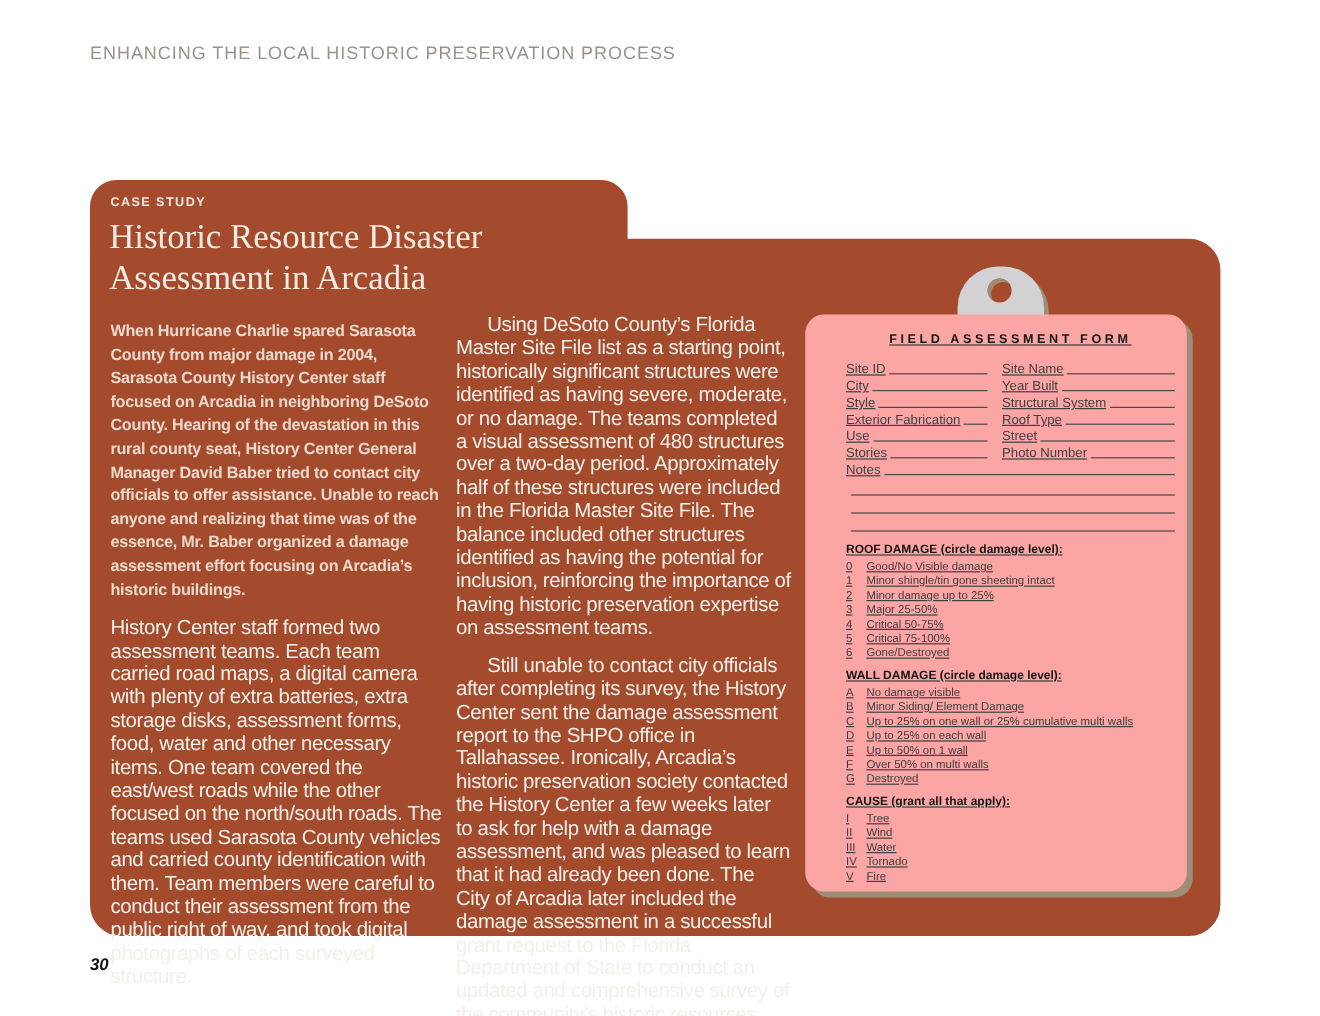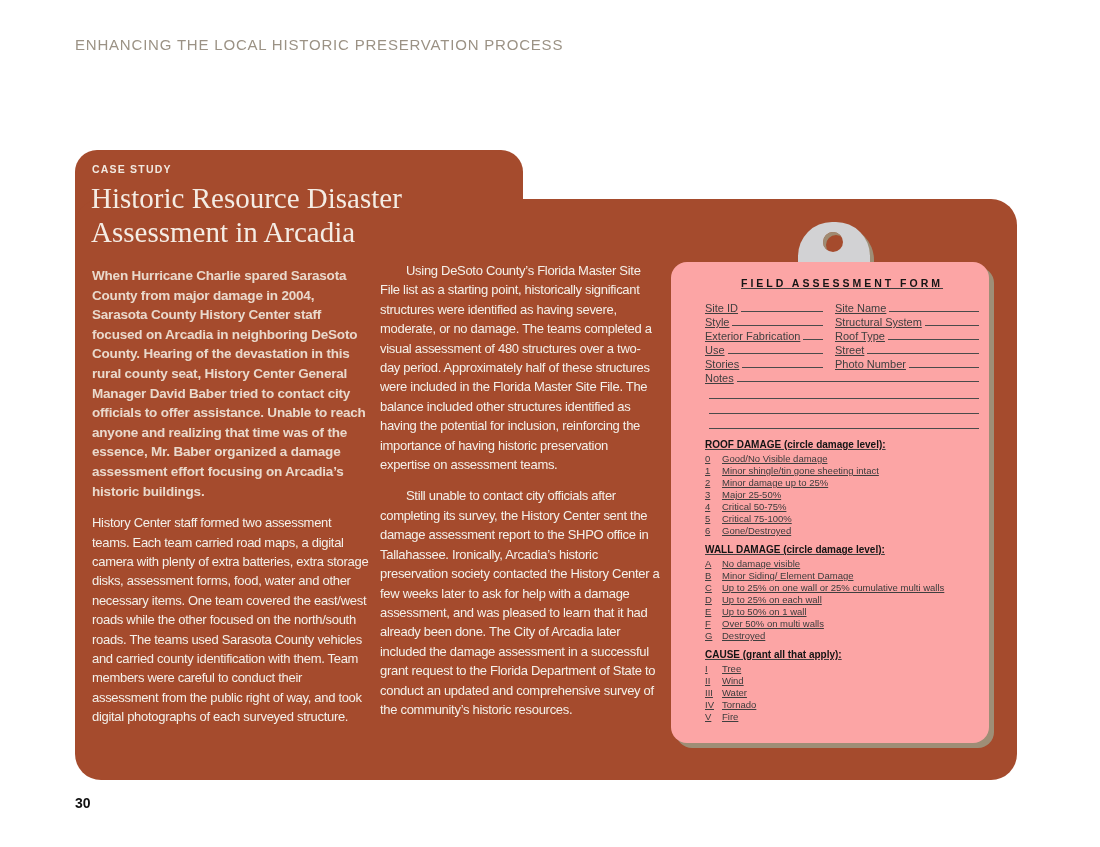--- a/index.html
+++ b/index.html
@@ -1,37 +1,37 @@
 <!DOCTYPE html>
 <html><head>
 <meta charset="utf-8">
 <style>
   html,body{margin:0;padding:0;background:#ffffff;}
   .page{position:relative;width:1100px;height:847px;background:#ffffff;overflow:hidden;
         font-family:"Liberation Sans",sans-serif;}
   .doc-header{position:absolute;left:75px;top:36px;font-size:15px;font-weight:normal;
         letter-spacing:0.8px;color:#9b9285;}
-  .page-number{position:absolute;left:75px;top:795px;font-size:14px;font-weight:bold;color:#111;}
+  .page-number{position:absolute;left:75px;top:795px;font-size:14px;font-weight:bold;color:#111;font-style:italic;}
 
   .card{position:absolute;left:75px;top:150px;width:942px;height:630px;}
   .card-upper{position:absolute;left:0;top:0;width:448px;height:120px;background:#a54b2d;
         border-radius:22px 22px 0 0;}
   .card-main{position:absolute;left:0;top:49px;width:942px;height:581px;background:#a54b2d;
         border-radius:26px;}
 
   .eyebrow{position:absolute;left:17px;top:13px;font-size:10.5px;font-weight:bold;
         letter-spacing:1.2px;color:#f1e9e1;}
   .cs-title{position:absolute;left:16px;top:31px;font-family:Liberation Serif, serif;
         font-size:29px;line-height:34px;color:#f4ece4;}
 
   .col-left{position:absolute;left:17px;top:116px;width:278px;}
   .col-mid{position:absolute;left:305px;top:111px;width:280px;}
   .card p{margin:0;}
   p.intro{font-size:13.5px;line-height:19.6px;font-weight:bold;color:#e9d9cc;letter-spacing:-0.2px;}
-  p.bodytxt{font-size:13px;line-height:19.4px;color:#f3f0ea;letter-spacing:-0.3px;}
+  p.bodytxt{font-size:17px;line-height:19.4px;color:#f3f0ea;letter-spacing:-0.3px;}
   p.mt{margin-top:12px;}
   p.indent{text-indent:26px;}
 
   
   .tab-shadow{position:absolute;left:727px;top:76px;width:72px;height:60px;background:#9e8e76;
         border-radius:34px 34px 0 0;}
   .board-shadow{position:absolute;left:601px;top:117px;width:318px;height:481px;background:#9e8e76;
         border-radius:16px;}
   .tab{position:absolute;left:723px;top:72px;width:72px;height:60px;background:#d2d2d4;
         border-radius:34px 34px 0 0;}
@@ -95,20 +95,30 @@
               <span class="flabel">Site ID</span>
               <span class="fline"></span>
             </div>
           <div class="fcol2">
               <span class="flabel">Site Name</span>
               <span class="fline"></span>
             </div>
         </div>
         <div class="frow">
           <div class="fcol1">
+              <span class="flabel">City</span>
+              <span class="fline"></span>
+            </div>
+          <div class="fcol2">
+              <span class="flabel">Year Built</span>
+              <span class="fline"></span>
+            </div>
+        </div>
+        <div class="frow">
+          <div class="fcol1">
               <span class="flabel">Style</span>
               <span class="fline"></span>
             </div>
           <div class="fcol2">
               <span class="flabel">Structural System</span>
               <span class="fline"></span>
             </div>
         </div>
         <div class="frow">
           <div class="fcol1">

